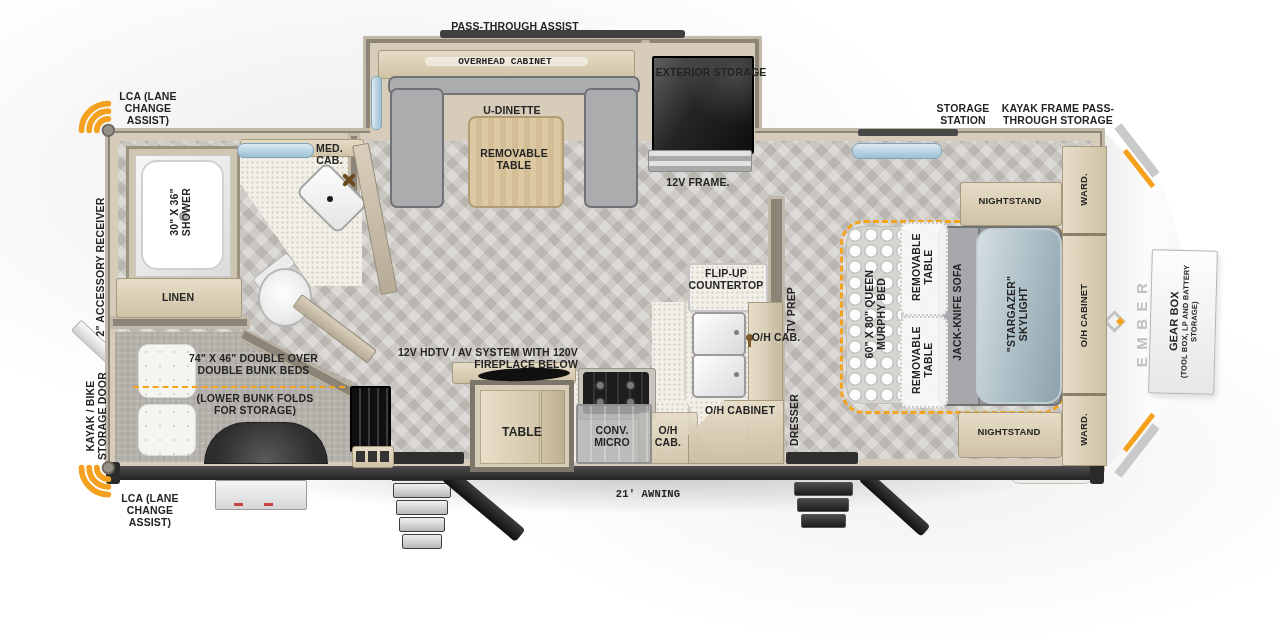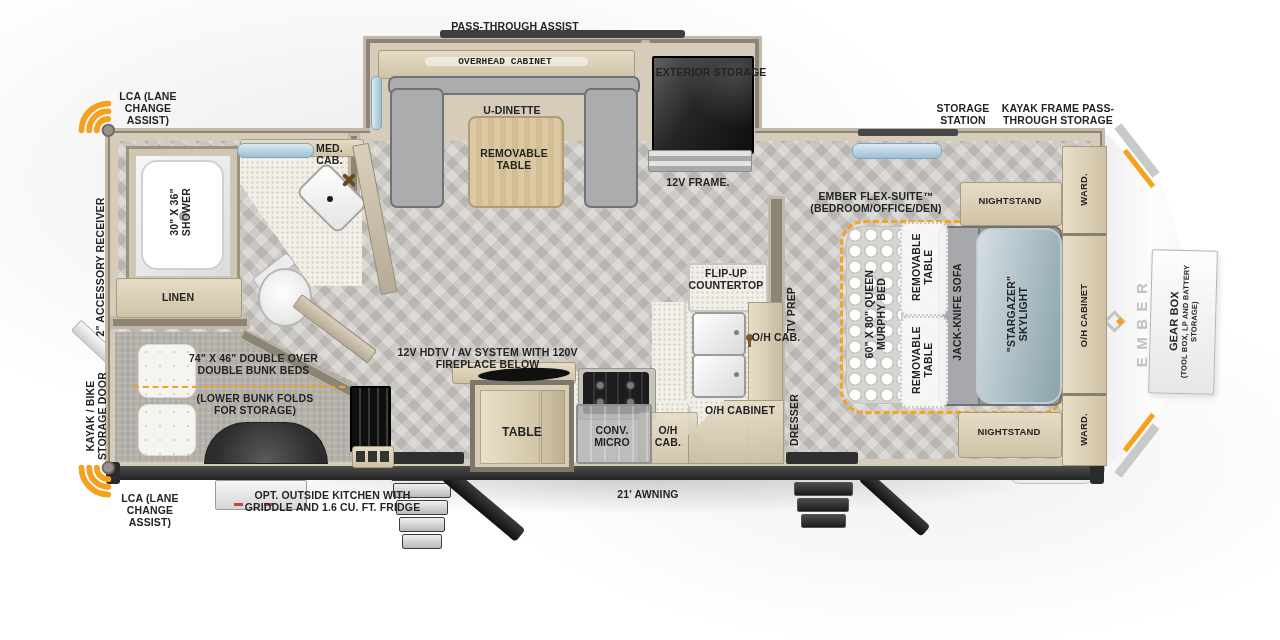--- a/index.html
+++ b/index.html
@@ -157,21 +157,21 @@
        background:radial-gradient(circle at 50% 95%,#5a5a5a 0%,#2d2d2d 70%);border-radius:61px 61px 0 0;border:1px solid #1f1f1f;"></div>
   <div class="abs" style="left:350px;top:386px;width:37px;height:62px;z-index:13;
        background:repeating-linear-gradient(90deg,#0f0f0f 0 7px,#3a3a3a 7px 9px);border:2px solid #000;border-radius:2px;"></div>
   <div class="cab" style="left:352px;top:446px;width:40px;height:20px;z-index:13;
        background:linear-gradient(180deg,#e6dcc6,#cfc2a6);">
     <span style="position:absolute;left:3px;top:4px;width:9px;height:11px;background:#333;display:block;"></span>
     <span style="position:absolute;left:15px;top:4px;width:9px;height:11px;background:#333;display:block;"></span>
     <span style="position:absolute;left:27px;top:4px;width:9px;height:11px;background:#333;display:block;"></span>
   </div>
 
-  <div class="lbl" style="left:385px;top:346px;width:205px;">12V HDTV / AV SYSTEM WITH 120V FIREPLACE BELOW</div>
+  <div class="lbl" style="left:373px;top:346px;width:205px;text-align:right;">12V HDTV / AV SYSTEM WITH 120V FIREPLACE BELOW</div>
   <div class="cab" style="left:452px;top:362px;width:122px;height:20px;"></div>
   <div class="abs" style="left:478px;top:368px;width:92px;height:13px;background:#101010;border-radius:50%;z-index:13;transform:rotate(-2deg);"></div>
   <div class="abs" style="left:470px;top:380px;width:104px;height:92px;z-index:12;background:#7d766a;">
     <div style="position:absolute;left:5px;top:5px;right:5px;bottom:5px;background:#d8cdb6;"></div>
     <div style="position:absolute;left:10px;top:10px;width:58px;height:72px;background:linear-gradient(90deg,#e9dfc9,#d2c5a8);border:1px solid #b4a788;"></div>
     <div style="position:absolute;right:9px;top:10px;width:22px;height:72px;background:linear-gradient(90deg,#cfc2a5,#bdb092);border:1px solid #a99c7d;"></div>
   </div>
   <div class="lbl" style="left:472px;top:426px;width:100px;font-size:12px;">TABLE</div>
 
   <div class="abs speckle" style="left:560px;top:372px;width:128px;height:90px;z-index:9;"></div>
@@ -213,24 +213,20 @@
        background:linear-gradient(90deg,rgba(230,220,198,.94),rgba(203,191,164,.94));border:1px solid #a69a7f;"></div>
   <div class="abs" style="left:688px;top:400px;width:94px;height:62px;z-index:13;
        clip-path:polygon(38% 0,100% 0,100% 100%,0 100%,0 55%);
        background:linear-gradient(180deg,rgba(230,220,198,.94),rgba(203,191,164,.94));border:1px solid #a69a7f;"></div>
   <div class="lbl" style="left:698px;top:404px;width:84px;">O/H CABINET</div>
 
   <div class="wall" style="left:768px;top:196px;width:17px;height:266px;z-index:11;border-radius:3px 3px 0 0;"></div>
   <div class="lbl v" style="left:756px;top:304px;width:70px;">TV PREP</div>
   <div class="lbl v" style="left:759px;top:414px;width:70px;">DRESSER</div>
 
-  <div class="lbl" style="left:790px;top:190px;width:172px;">
-    <div>EMBER FLEX-SUITE™</div>
-    <div>(BEDROOM/OFFICE/DEN)</div>
-  </div>
 
   <div class="abs" style="left:840px;top:220px;width:220px;height:188px;z-index:11;
        border:3px dashed #F2A31F;border-radius:24px;background:rgba(255,255,255,.16);"></div>
   <div class="abs" style="left:846px;top:226px;width:54px;height:176px;z-index:12;
        background-color:#d6d5d2;border:1px solid #c0bfbc;border-radius:16px 4px 4px 16px;
        background-image:radial-gradient(circle at 8px 8px,rgba(255,255,255,.95) 5px,rgba(186,186,184,.9) 6px,transparent 7.5px);background-size:16px 16px;"></div>
   <div class="lbl v" style="left:810px;top:302px;width:130px;">60" X 80" QUEEN MURPHY BED</div>
 
   <div class="abs" style="left:900px;top:222px;width:44px;height:90px;z-index:12;
        background:rgba(248,248,246,.92);border:2px dotted #c9c9c9;border-radius:8px;"></div>
@@ -260,28 +256,27 @@
     <div style="position:absolute;left:0;top:246px;width:100%;height:3px;background:#8b8069;"></div>
   </div>
   <div class="lbl v sm" style="left:1059px;top:184px;width:50px;">WARD.</div>
   <div class="lbl v sm" style="left:1029px;top:310px;width:110px;">O/H CABINET</div>
   <div class="lbl v sm" style="left:1059px;top:424px;width:50px;">WARD.</div>
 
   <div class="abs" style="left:110px;top:466px;width:992px;height:14px;z-index:8;
        background:linear-gradient(180deg,#4d4d4d,#222);border-radius:7px;"></div>
   <div class="abs" style="left:106px;top:462px;width:14px;height:22px;background:#2b2b2b;border-radius:3px;z-index:8;"></div>
   <div class="abs" style="left:1090px;top:462px;width:14px;height:22px;background:#2b2b2b;border-radius:3px;z-index:8;"></div>
-  <div class="lbl" style="left:588px;top:488px;width:120px;">21' AWNING</div>
+  <div class="lbl" style="left:588px;top:488px;width:120px;font-family:Liberation Mono, monospace;">21' AWNING</div>
 
   <div class="abs" style="left:215px;top:480px;width:90px;height:28px;z-index:7;
        background:linear-gradient(180deg,#f6f6f6,#d6d6d6);border:1px solid #9a9a9a;border-radius:2px;">
     <span style="position:absolute;left:18px;bottom:3px;width:9px;height:3px;background:#cc4242;display:block;"></span>
     <span style="position:absolute;left:48px;bottom:3px;width:9px;height:3px;background:#cc4242;display:block;"></span>
   </div>
-  <div class="lbl" style="left:240px;top:489px;width:185px;">OPT. OUTSIDE KITCHEN WITH GRIDDLE AND 1.6 CU. FT. FRIDGE</div>
 
   <div class="abs" style="left:386px;top:452px;width:78px;height:12px;background:#2f2f2f;border-radius:2px;z-index:8;"></div>
   <div class="steps-l" style="left:391px;top:466px;width:62px;">
     <div style="width:62px;background:#3a3a3a;"></div>
       <div style="width:56px;"></div>
       <div style="width:50px;"></div>
       <div style="width:44px;"></div>
       <div style="width:38px;"></div>
   </div>
   <div class="doorpanel" style="left:452px;top:468px;width:96px;height:16px;transform:rotate(40deg);transform-origin:top left;"></div>

